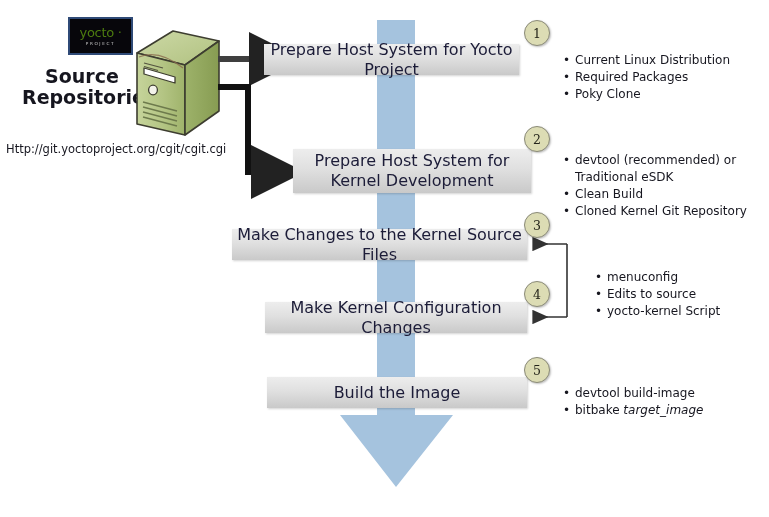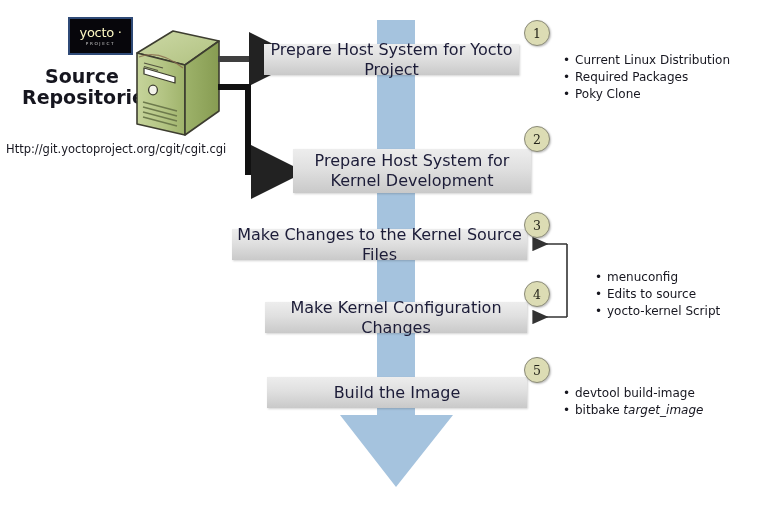--- a/index.html
+++ b/index.html
@@ -40,21 +40,21 @@
     height: 38px;
     background: #07060b;
     border: 2px solid #2f4a77;
     box-sizing: border-box;
     display: flex;
     flex-direction: column;
     align-items: center;
     justify-content: center;
   }
   .logo-main {
-    color: #fef9c3;
+    color: #4d7c0f;
     font-size: 13px;
     letter-spacing: -0.3px;
     line-height: 13px;
     font-family: "DejaVu Sans", sans-serif;
   }
   .logo-sub {
     color: #cfcfcf;
     font-size: 4.2px;
     letter-spacing: 1.6px;
     line-height: 7px;
@@ -266,20 +266,26 @@
   <div class="badge" style="left:524px; top:357px;">
     <span>5</span>
   </div>
 
   <ul class="blist" style="left:551px; top:40px;">
     <li>Current Linux Distribution</li>
     <li>Required Packages</li>
     <li>Poky Clone</li>
   </ul>
 
+  <ul class="blist" style="left:551px; top:140px;">
+    <li>devtool (recommended) or
+Traditional eSDK</li>
+    <li>Clean Build</li>
+    <li>Cloned Kernel Git Repository</li>
+  </ul>
 
   <ul class="blist" style="left:583px; top:257px;">
     <li>menuconfig</li>
     <li>Edits to source</li>
     <li>yocto-kernel Script</li>
   </ul>
 
   <ul class="blist" style="left:551px; top:373px;">
     <li><span>devtool build-image</span></li>
     <li><span>bitbake </span><span class="ital">target_image</span></li>

